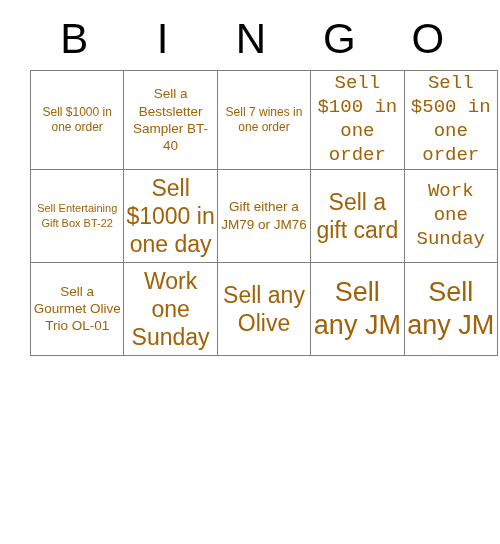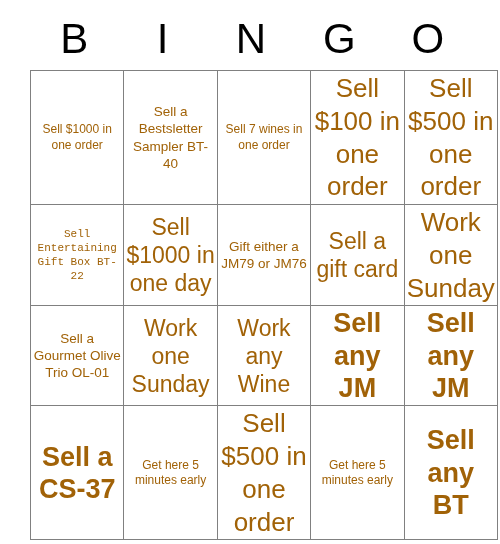--- a/index.html
+++ b/index.html
@@ -47,26 +47,26 @@
     width: 88.4px;
     height: 90px;
     text-align: center;
     vertical-align: middle;
     padding: 1px 2px;
     color: #a16207;
     background: #ffffff;
     overflow: hidden;
     word-wrap: break-word;
   }
-  .t-xs   { font-size: 11px;   line-height: 1.30; font-family: Liberation Mono, monospace; }
+  .t-xs   { font-size: 11px;   line-height: 1.30; }
   .t-sm   { font-size: 13.5px; line-height: 1.28; }
   .t-md   { font-size: 12px; line-height: 1.28; }
-  .t-lg   { font-size: 26px;   line-height: 1.26; }
+  .t-lg   { font-size: 19px;   line-height: 1.26; font-family: Liberation Mono, monospace; }
   .t-xl   { font-size: 23px;   line-height: 1.22; }
-  .t-xxl  { font-size: 27px;   line-height: 1.20; font-weight: bold; }
+  .t-xxl  { font-size: 27px;   line-height: 1.20; }
 </style>
 </head>
 <body>
 
 <div class="card">
 
   <div class="header-row">
     <div class="header-cell">B</div>
     <div class="header-cell">I</div>
     <div class="header-cell">N</div>
@@ -86,27 +86,20 @@
       <tr>
         <td class="t-xs">Sell Entertaining Gift Box BT-22</td>
         <td class="t-xl">Sell $1000 in one day</td>
         <td class="t-sm">Gift either a JM79 or JM76</td>
         <td class="t-xl">Sell a gift card</td>
         <td class="t-lg">Work one Sunday</td>
       </tr>
       <tr>
         <td class="t-sm">Sell a Gourmet Olive Trio OL-01</td>
         <td class="t-xl">Work one Sunday</td>
-        <td class="t-xl">Work any Wine</td>
+        <td class="t-xl">Sell any Olive</td>
         <td class="t-xxl">Sell any JM</td>
         <td class="t-xxl">Sell any JM</td>
-      </tr>
-      <tr>
-        <td class="t-xxl">Sell a CS-37</td>
-        <td class="t-md">Get here 5 minutes early</td>
-        <td class="t-lg">Sell $500 in one order</td>
-        <td class="t-md">Get here 5 minutes early</td>
-        <td class="t-xxl">Sell any BT</td>
       </tr>
     </tbody>
   </table>
 
 </div>
 
 </body></html>

